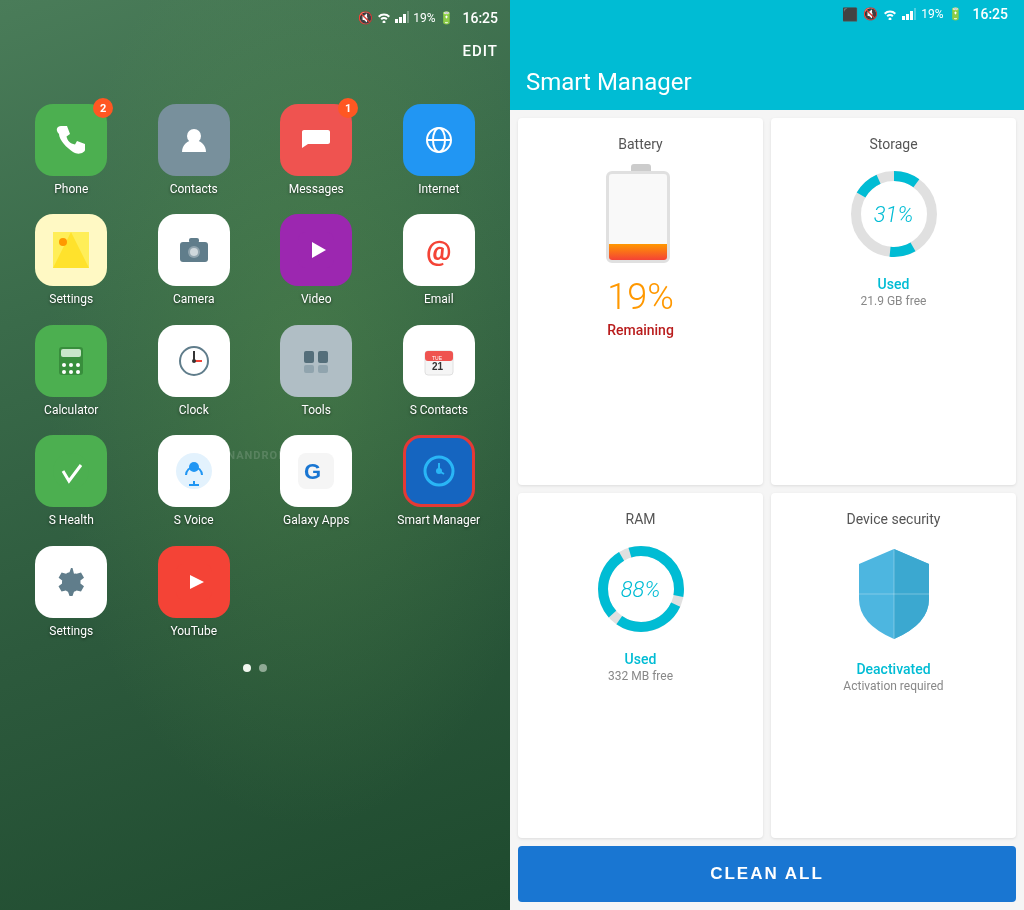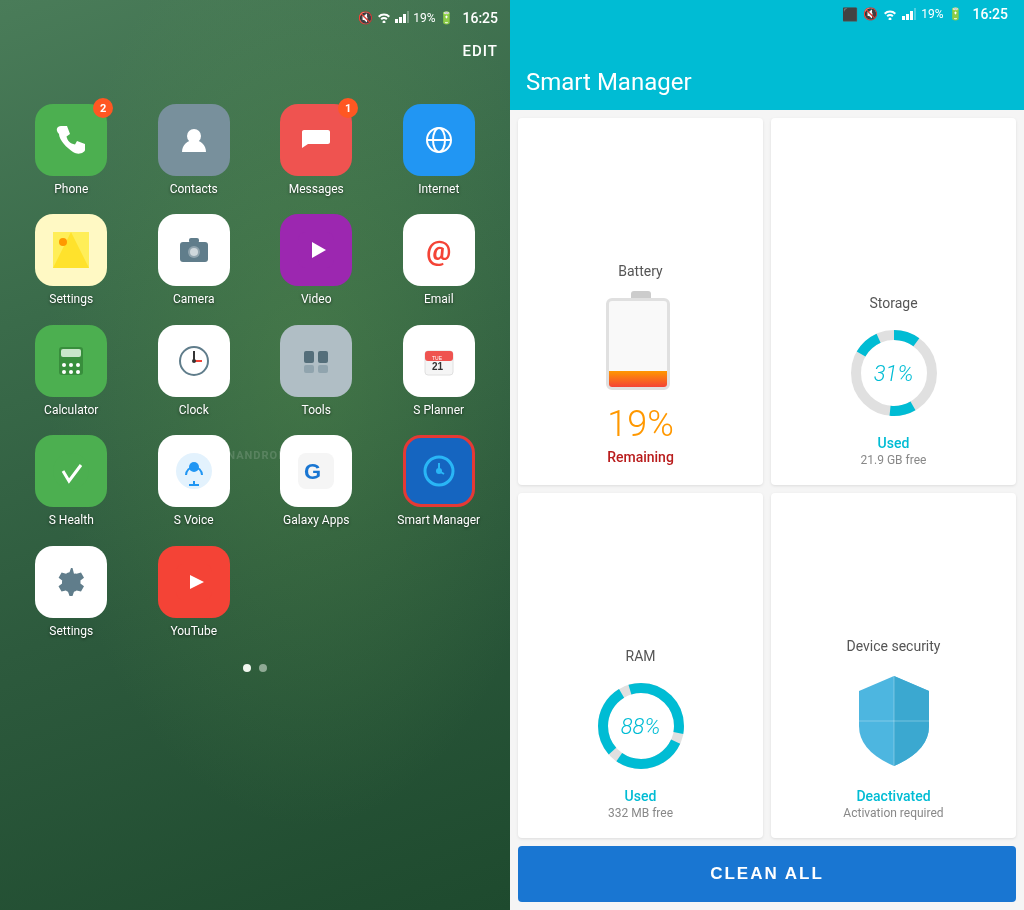--- a/index.html
+++ b/index.html
@@ -192,21 +192,21 @@
       padding: 8px;
       flex: 1;
     }
 
     .card {
       background: white;
       border-radius: 4px;
       display: flex;
       flex-direction: column;
       align-items: center;
-      justify-content: flex-end;
+      justify-content: flex-start;
       padding: 18px 10px;
       box-shadow: 0 1px 3px rgba(0,0,0,0.1);
     }
 
     .card-title {
       font-size: 14px;
       color: #555;
       margin-bottom: 12px;
       font-weight: 400;
     }
@@ -488,21 +488,21 @@
 
       <div class="app-icon-inner" style="border-radius:15px;">
         <svg width="36" height="36" viewBox="0 0 36 36">
               <rect x="4" y="8" width="28" height="24" rx="3" fill="#f5f5f5" stroke="#e0e0e0"></rect>
               <rect x="4" y="8" width="28" height="10" rx="3" fill="#ef5350"></rect>
               <text x="11" y="17" fill="white" font-size="5" font-family="Arial">TUE</text>
               <text x="11" y="27" fill="#333" font-size="10" font-family="Arial" font-weight="bold">21</text>
             </svg>
       </div>
     </div>
-    <span class="app-label">S Planner</span>
+    <span class="app-label">S Contacts</span>
   </div>
       <div class="app-item">
     <div class="app-icon-wrap" style="background:#4caf50; ">
 
       <div class="app-icon-inner" style="border-radius:15px;">
         <svg width="36" height="36" viewBox="0 0 36 36">
               <rect width="36" height="36" rx="18" fill="#4caf50"></rect>
               <path d="M10 18 L16 28 L28 12" stroke="white" stroke-width="3" fill="none"></path>
             </svg>
       </div>

